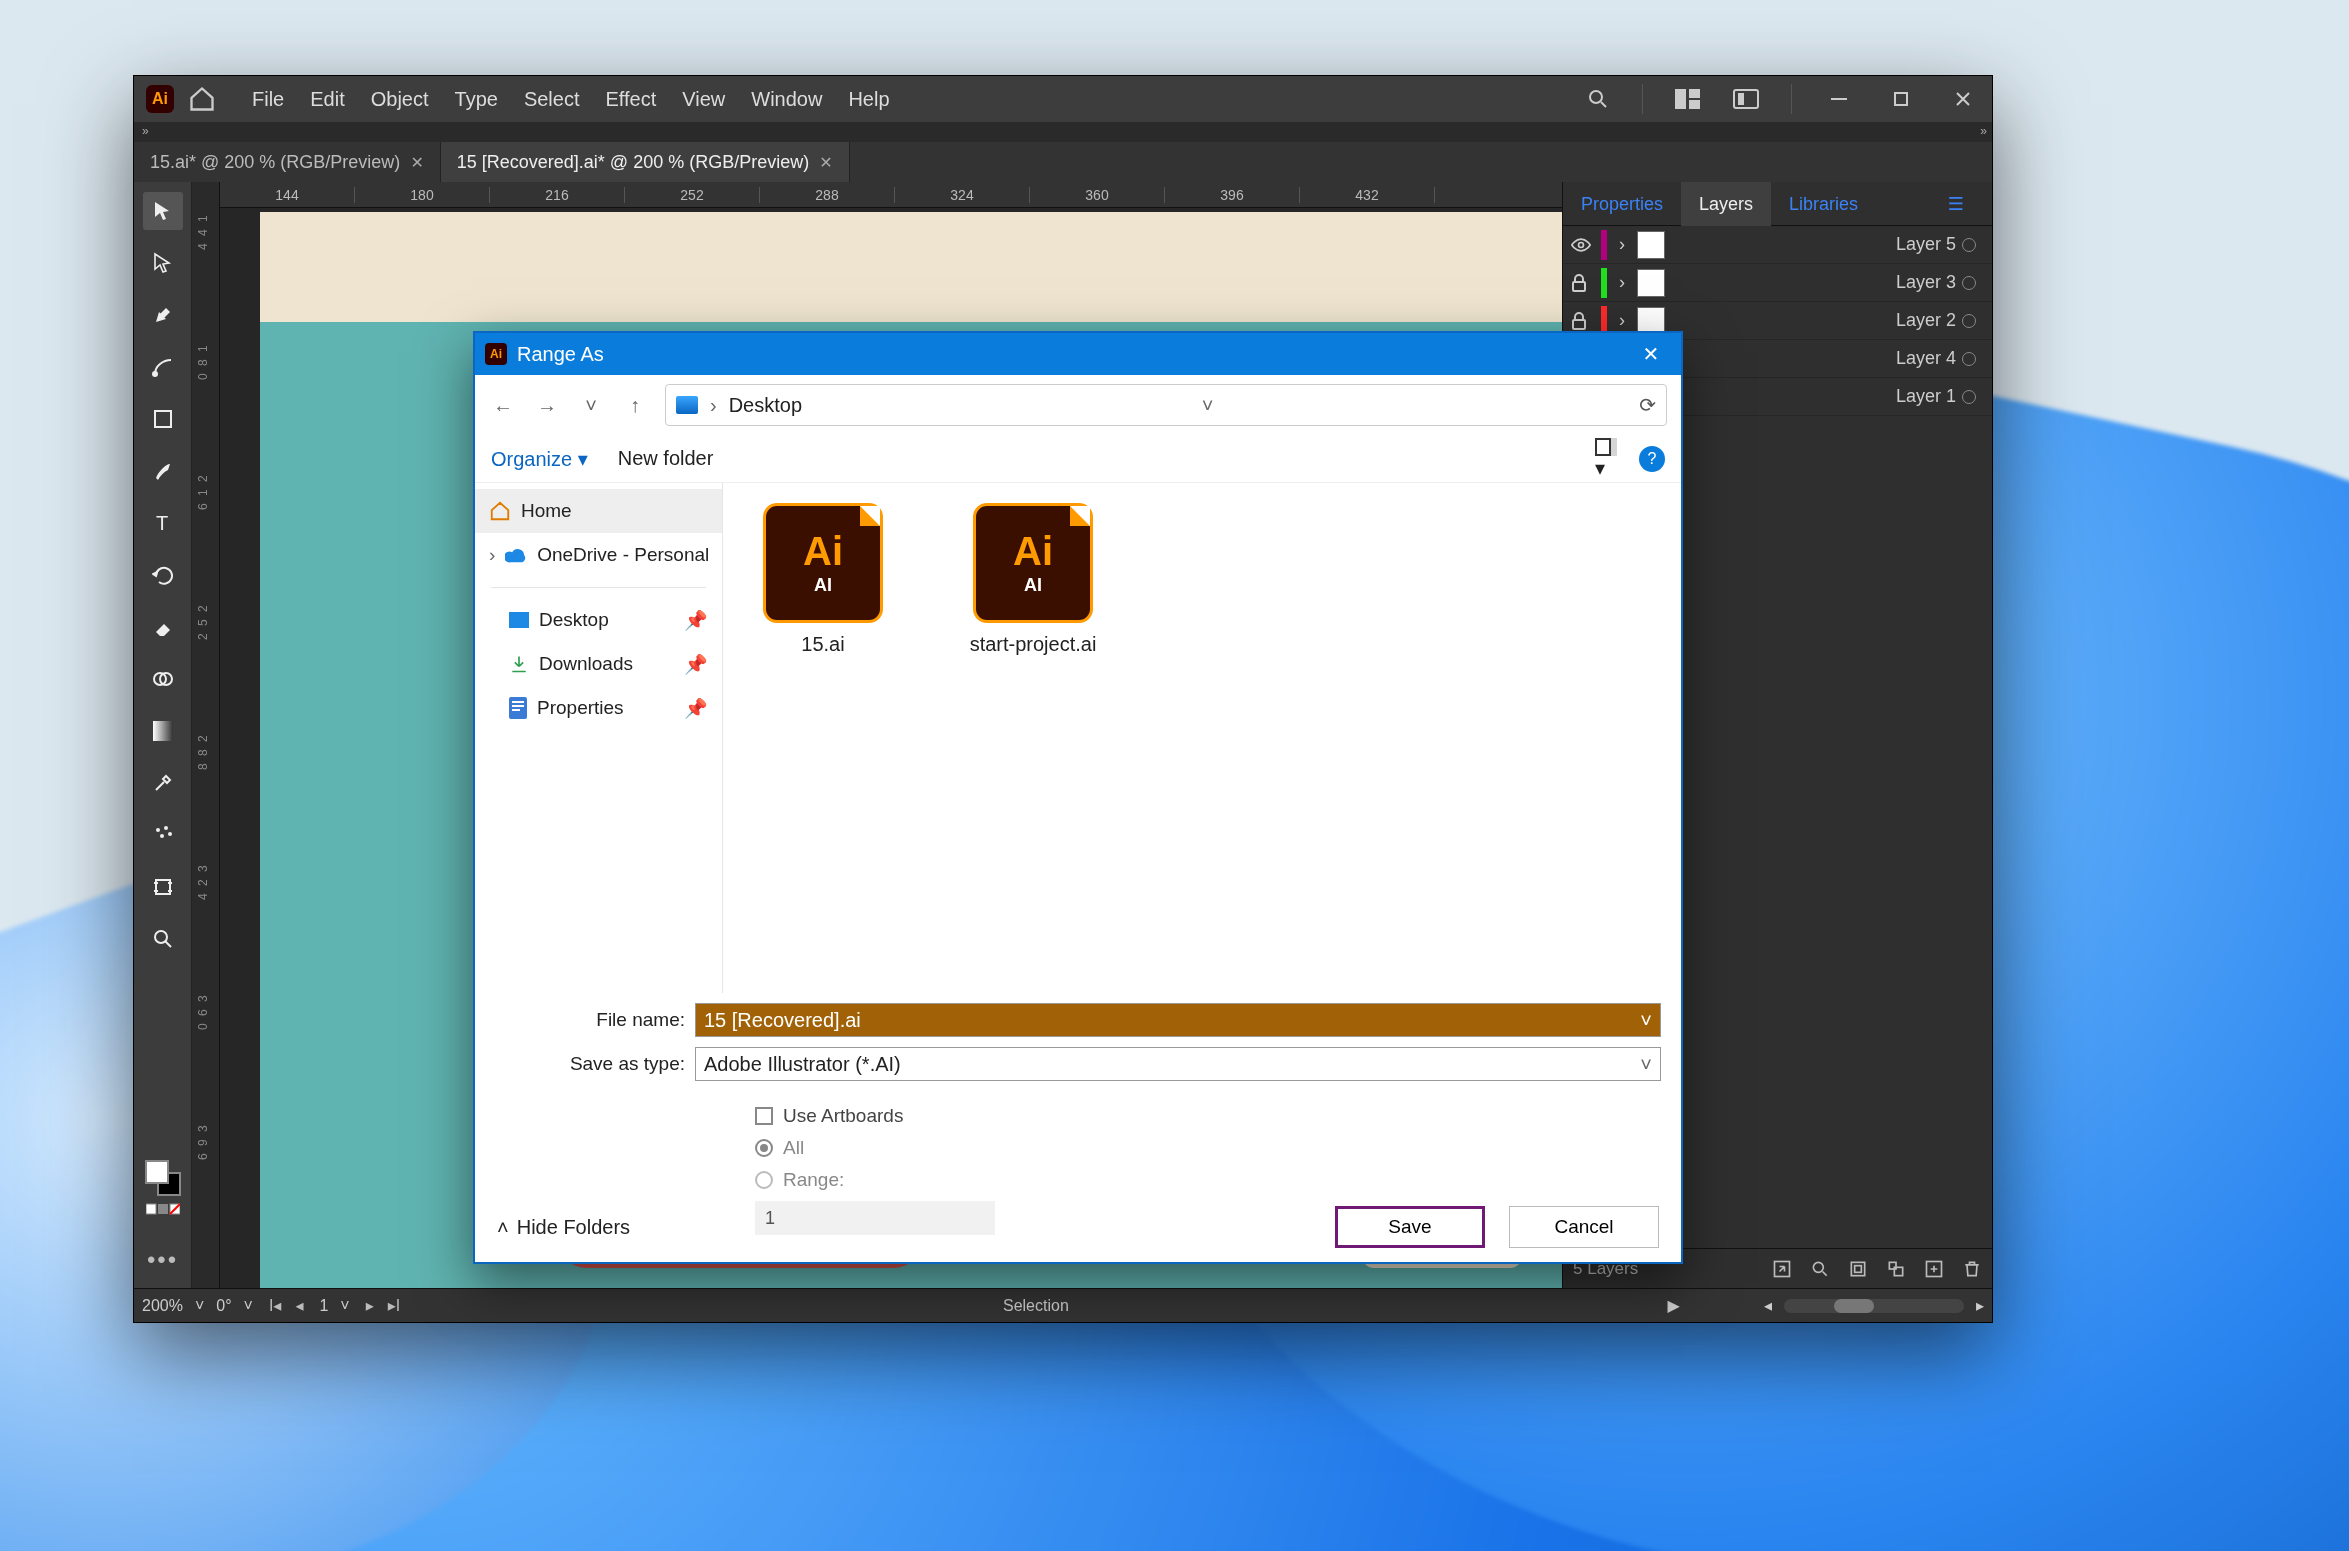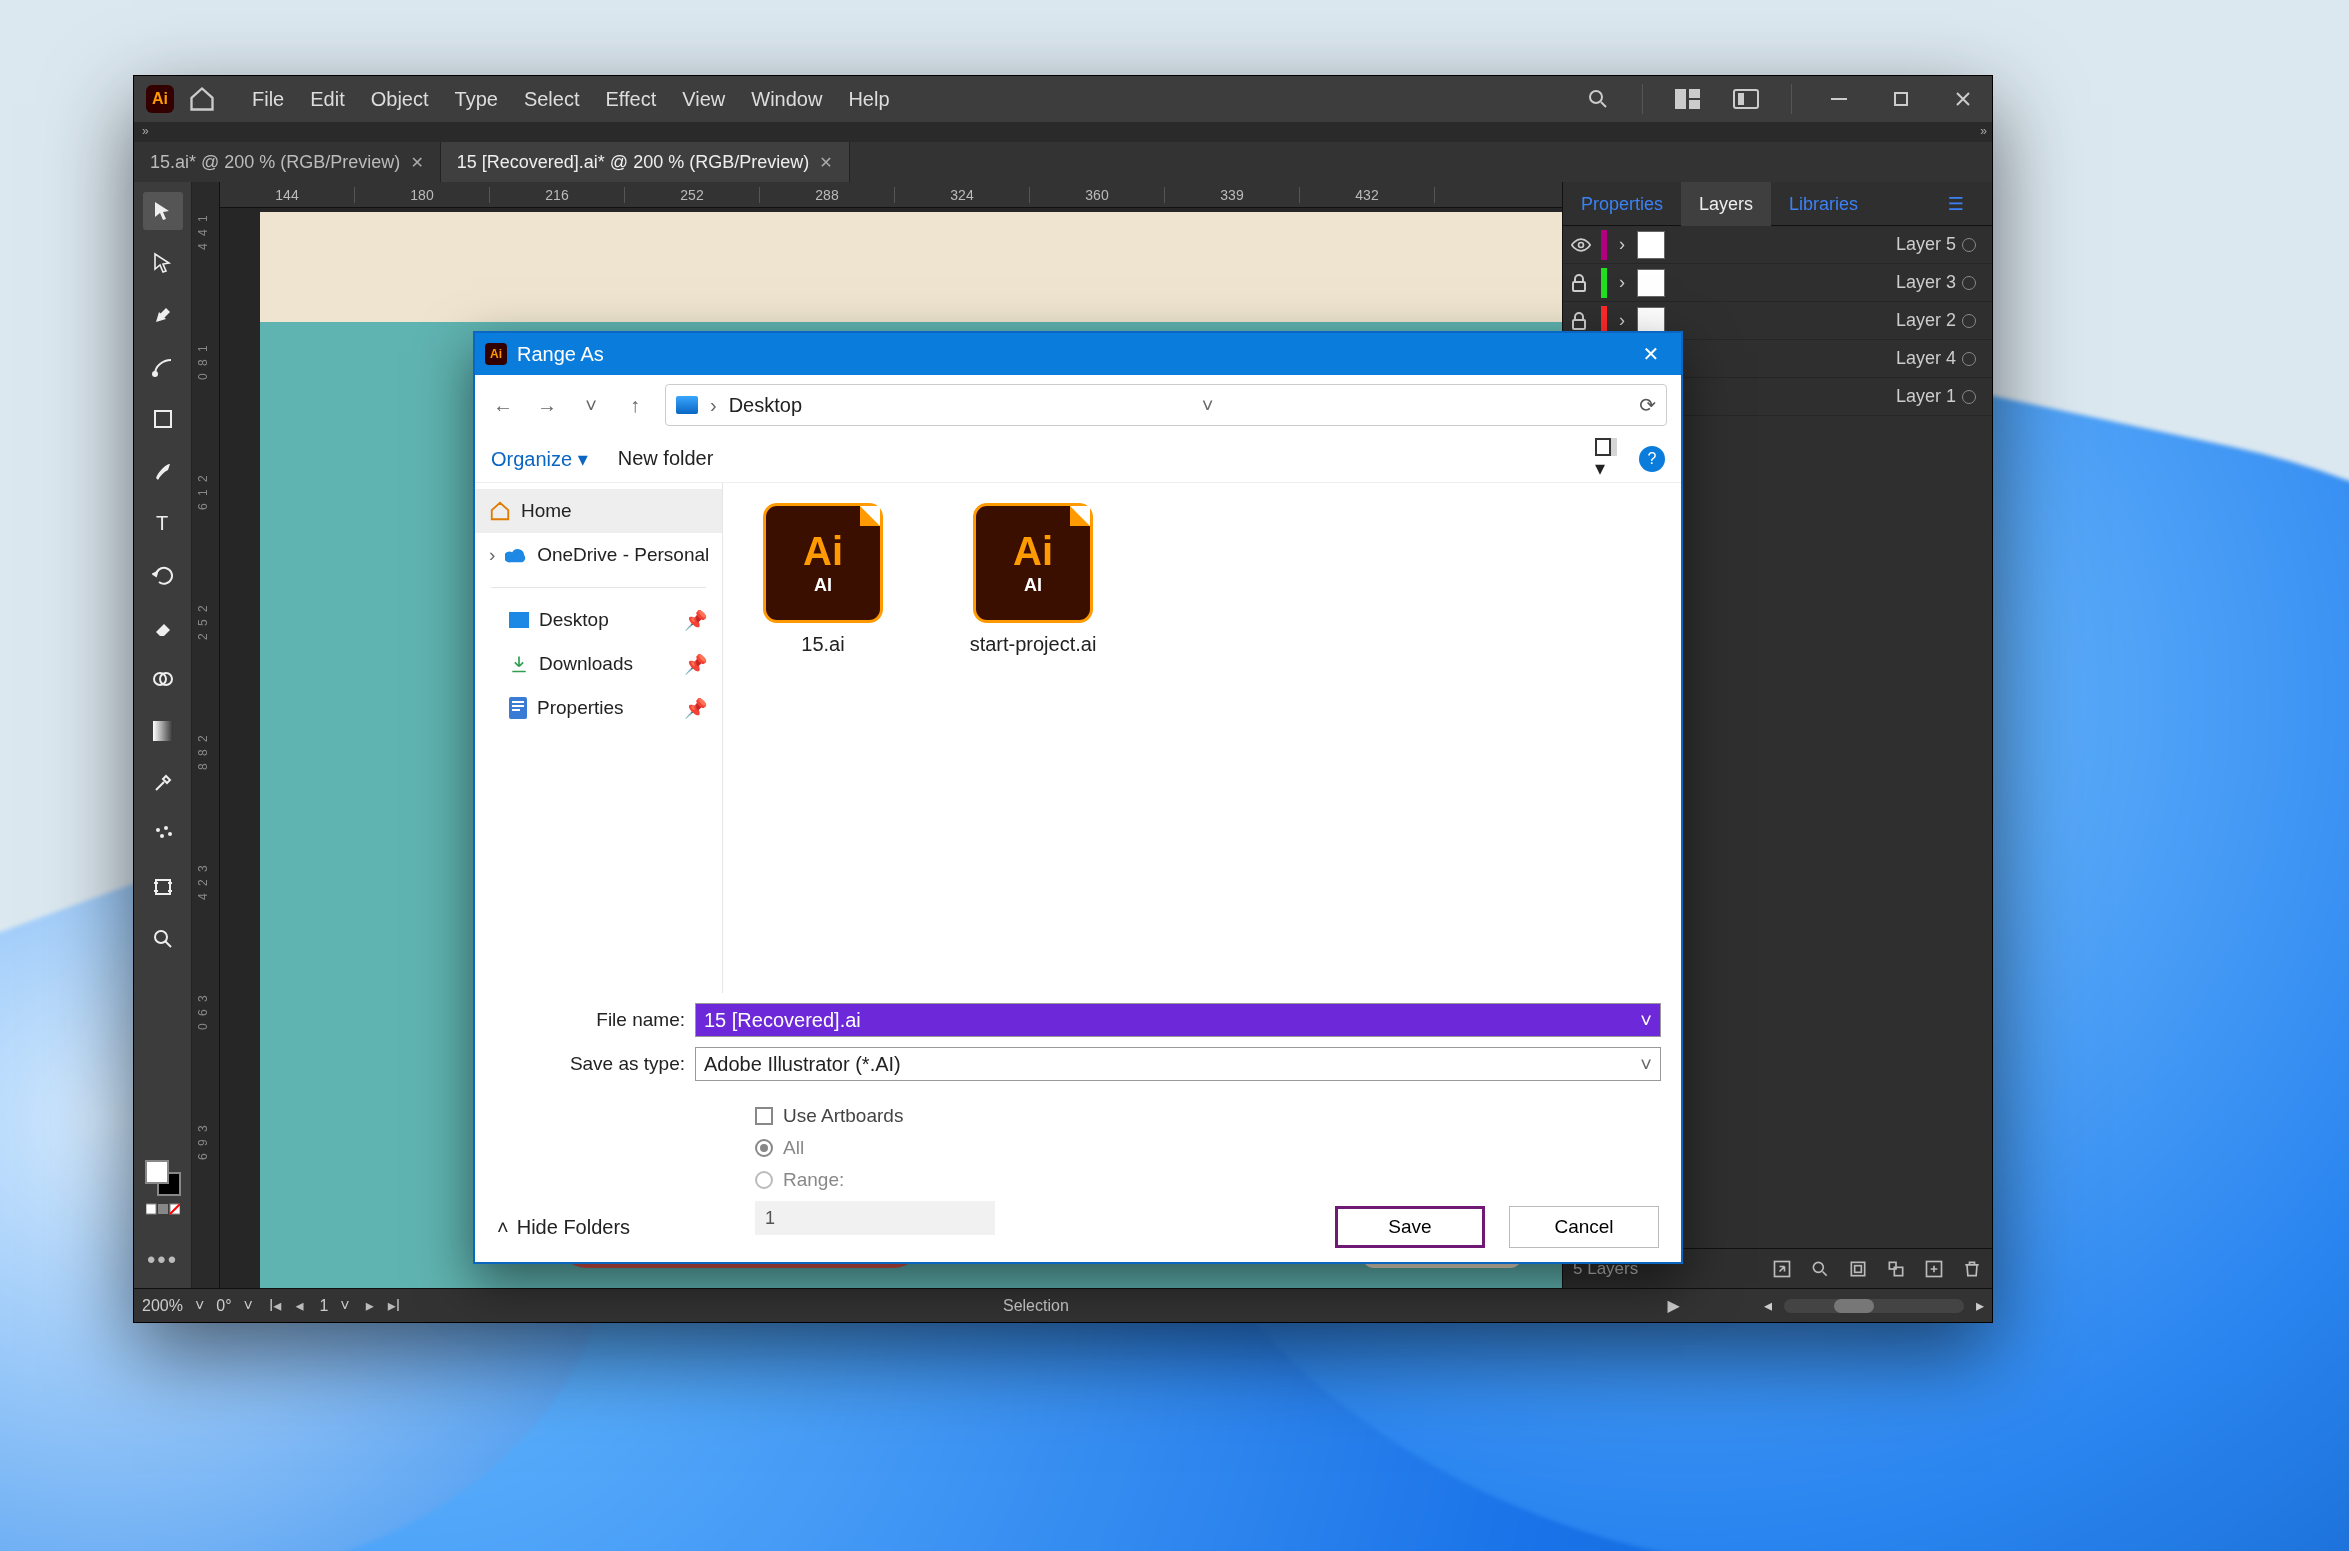--- a/index.html
+++ b/index.html
@@ -110,21 +110,21 @@
 .dialog .file-item { width: 140px; text-align: center; cursor: pointer; }
 .dialog .file-item .thumb { width: 120px; height: 120px; margin: 0 auto 10px; background: #3a0f00; border: 3px solid #ff9a00; border-radius: 14px; display:flex;flex-direction:column;align-items:center;justify-content:center;color:#ff9a00;font-weight:700; position:relative;}
 .dialog .file-item .thumb:before{content:"";position:absolute;right:0;top:0;border-width:0 20px 20px 0;border-style:solid;border-color:transparent #fff #ff9a00 transparent;}
 .dialog .file-item .thumb .big{font-size:40px;line-height:1;}
 .dialog .file-item .thumb .sm{font-size:18px;color:#fff;margin-top:4px;}
 
 .dialog .form { padding: 10px 20px 0 20px; }
 .dialog .form .fr { display: flex; align-items: center; margin-bottom: 10px; }
 .dialog .form .fr label { width: 200px; text-align: right; padding-right: 10px; font-size: 19px; }
 .dialog .form .fr .field { flex: 1; height: 34px; border: 1px solid #999; display: flex; align-items: center; padding: 0 8px; position:relative;}
-.dialog .form .fr .field.sel-txt{background:#6d28d9;color:#fff;}
+.dialog .form .fr .field.sel-txt{background:#a16207;color:#fff;}
 .dialog .form .fr .field .car{margin-left:auto;color:#666;}
 .dialog .form .opts { padding-left: 260px; padding-top: 14px; font-size: 19px; color: #444; }
 .dialog .form .opts .o { display: flex; align-items: center; gap: 10px; margin-bottom: 10px; }
 .dialog .form .opts .rng-input{width:240px;height:34px;background:#f1f1f1;border:none;padding:0 10px;font-size:18px;}
 
 .dialog .footer { position: absolute; bottom: 0; left: 0; right: 0; height: 70px; display: flex; align-items: center; padding: 0 22px; }
 .dialog .footer .hide { cursor: pointer; display: flex; align-items: center; gap: 8px; }
 .dialog .footer .btns { margin-left: auto; display: flex; gap: 24px; }
 .dialog .footer button { width: 150px; height: 42px; background: #fff; border: 1px solid #bbb; font-size: 19px; cursor: pointer; }
 .dialog .footer button.primary { border: 3px solid #701a75; margin-left: 10px; }
@@ -354,21 +354,21 @@
 
     <div class="canvas-wrap">
       <div class="top-ruler">
         <span>144</span>
           <span>180</span>
           <span>216</span>
         <span>252</span>
           <span>288</span>
           <span>324</span>
         <span>360</span>
-          <span>339</span>
+          <span>396</span>
           <span>432</span>
       </div>
       <div class="art">
         <div class="pale"></div>
         <div class="lorem">
             <span>LOREM</span>
             <span>IPSUM</span>
           </div>
         <div class="round"></div>
         <div class="pale2">

